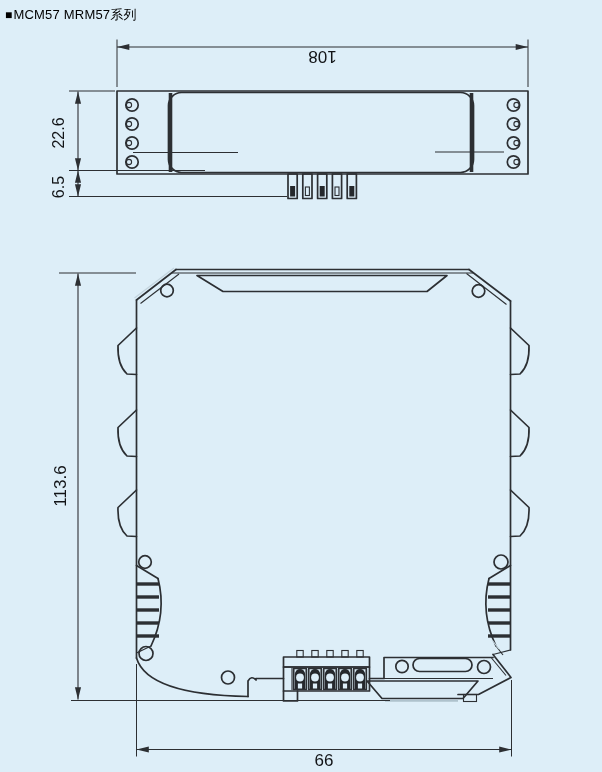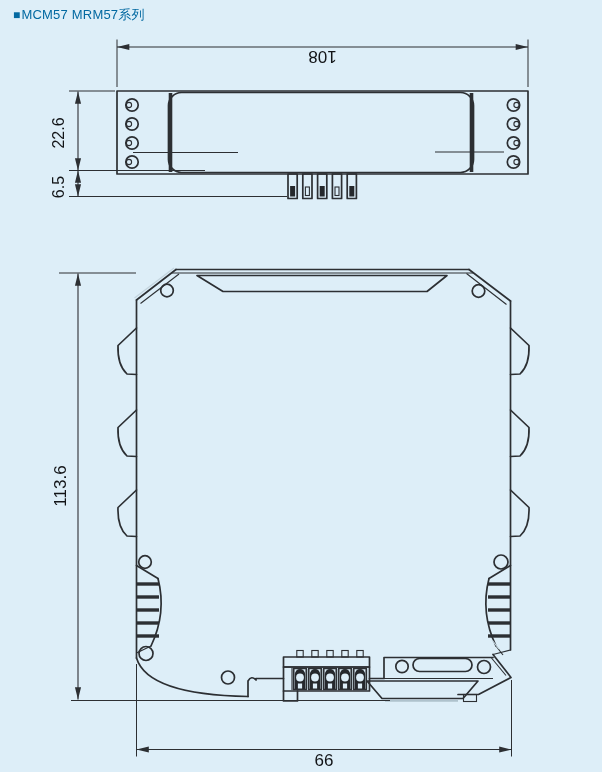--- a/index.html
+++ b/index.html
@@ -2,22 +2,22 @@
 <html><head>
 <meta charset="utf-8">
 <style>
   html,body{margin:0;padding:0;}
   body{
     width:602px;height:772px;position:relative;overflow:hidden;
     background:#ddeef8;
     font-family:"Liberation Sans","DejaVu Sans",sans-serif;
   }
   .title-row{
-    position:absolute;left:13px;top:6px;
-    font-size:13px;color:#0369a1;white-space:nowrap;letter-spacing:.2px;
+    position:absolute;left:5px;top:6px;
+    font-size:13px;color:#000000;white-space:nowrap;letter-spacing:.2px;
   }
   .title-row .marker{font-size:12px;margin-right:1px;}
   svg{position:absolute;left:0;top:0;}
   .ln{stroke:#2c2f33;stroke-width:1.7;fill:none;stroke-linecap:round;stroke-linejoin:round;}
   .thick{stroke:#2c2f33;stroke-width:3.6;fill:none;stroke-linecap:butt;}
   .rib{stroke:#2c2f33;stroke-width:3.4;fill:none;stroke-linecap:butt;}
   .thin{stroke:#2c2f33;stroke-width:1.1;fill:none;}
   .dim{stroke:#2c2f33;stroke-width:1.1;fill:none;}
   .ext{stroke:#2c2f33;stroke-width:1;fill:none;}
   .gray{stroke:#aec2cd;stroke-width:2;fill:none;}

